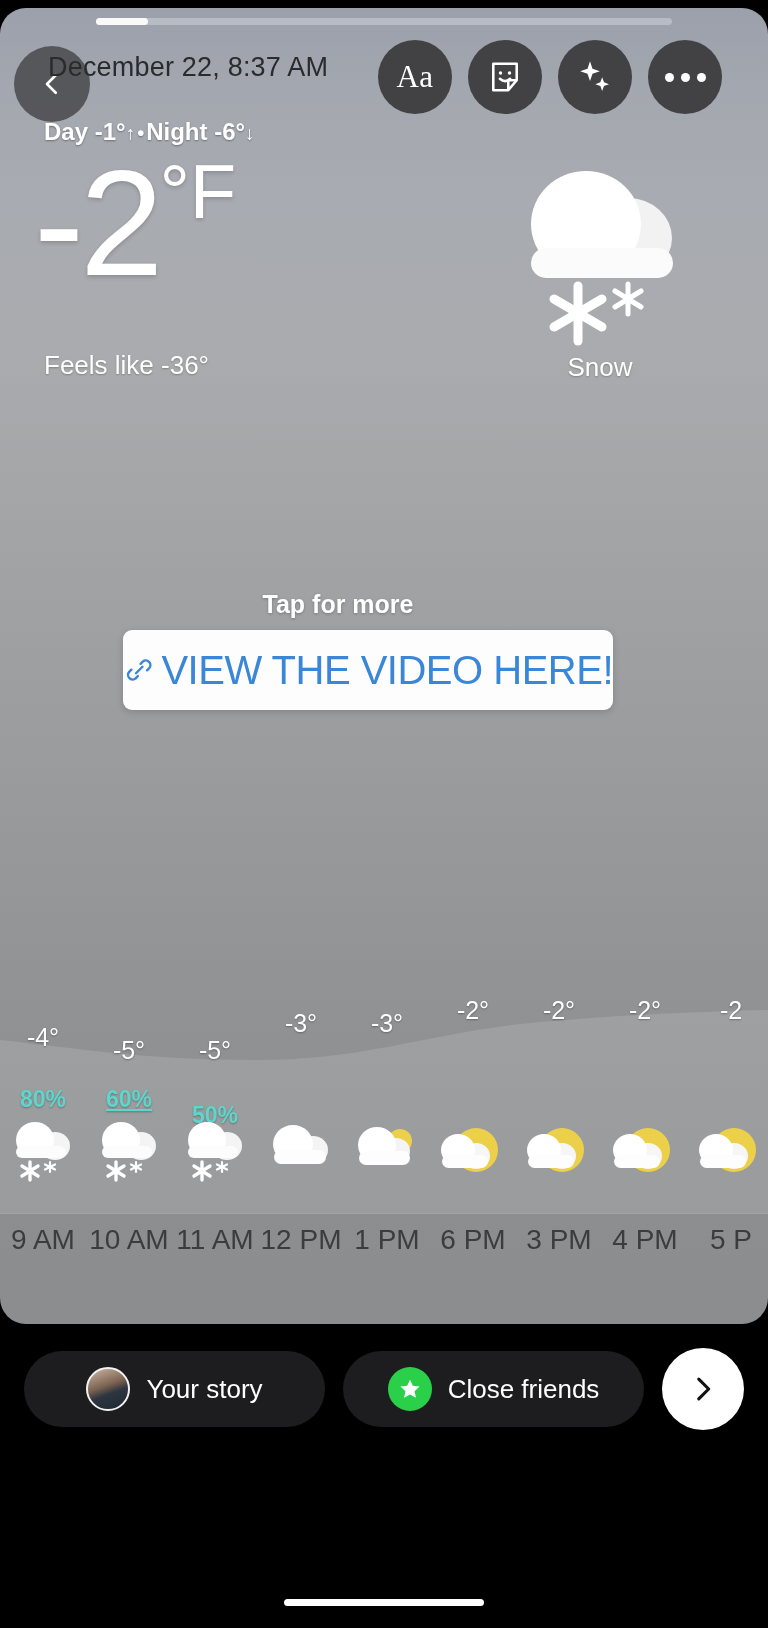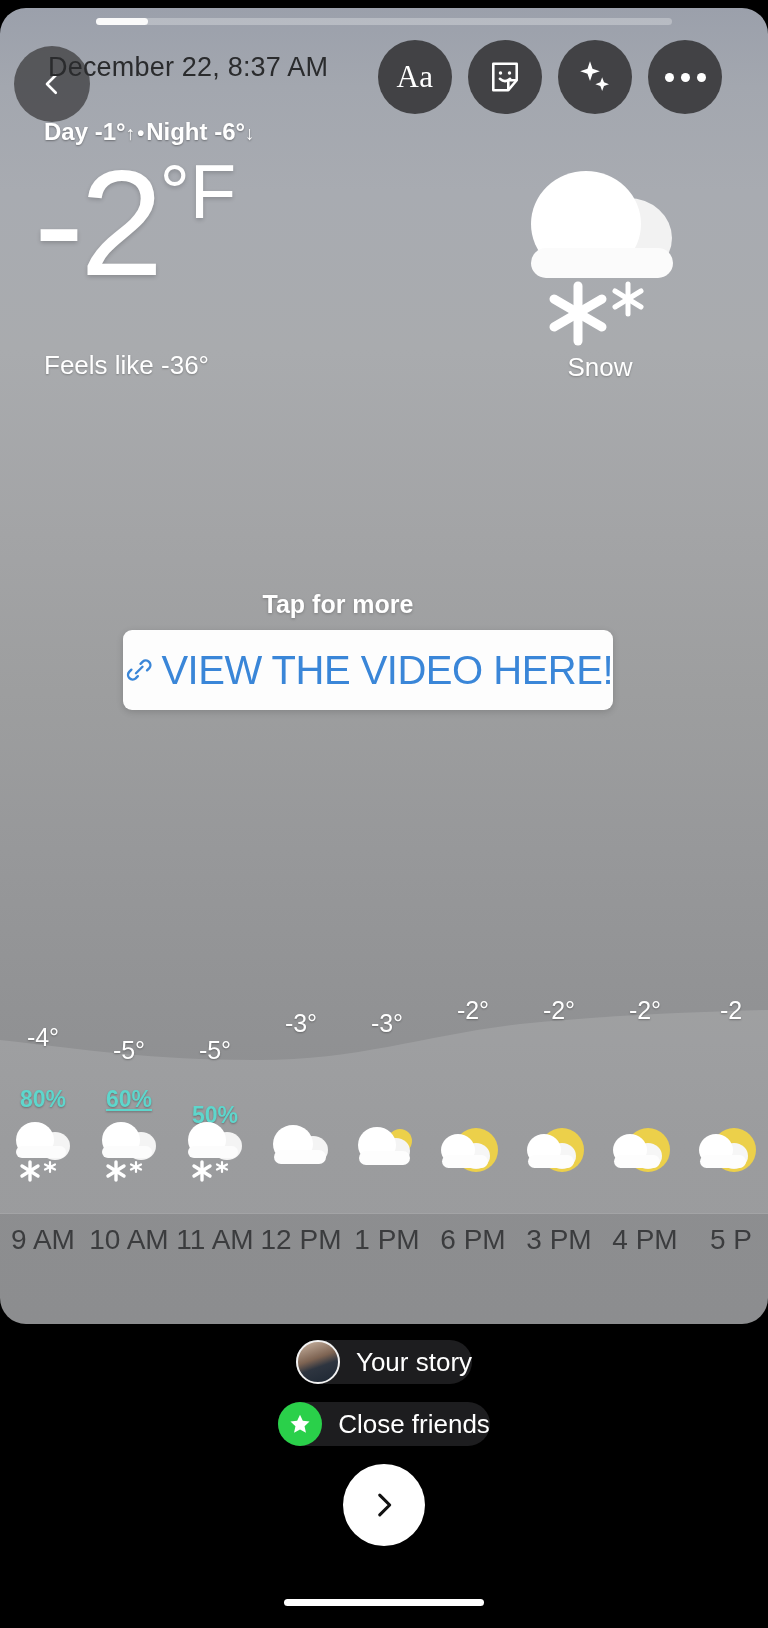--- a/index.html
+++ b/index.html
@@ -323,21 +323,20 @@
     position: absolute;
     left: 0;
     top: 1340px;
     width: 768px;
     height: 98px;
     display: flex;
     align-items: center;
     gap: 18px;
     padding: 0 24px;
     box-sizing: border-box;
-    flex-direction: column;
   }
   .pill {
     height: 76px;
     border-radius: 38px;
     background: #1d1d1f;
     display: flex;
     align-items: center;
     justify-content: center;
     gap: 16px;
     flex: 1;

